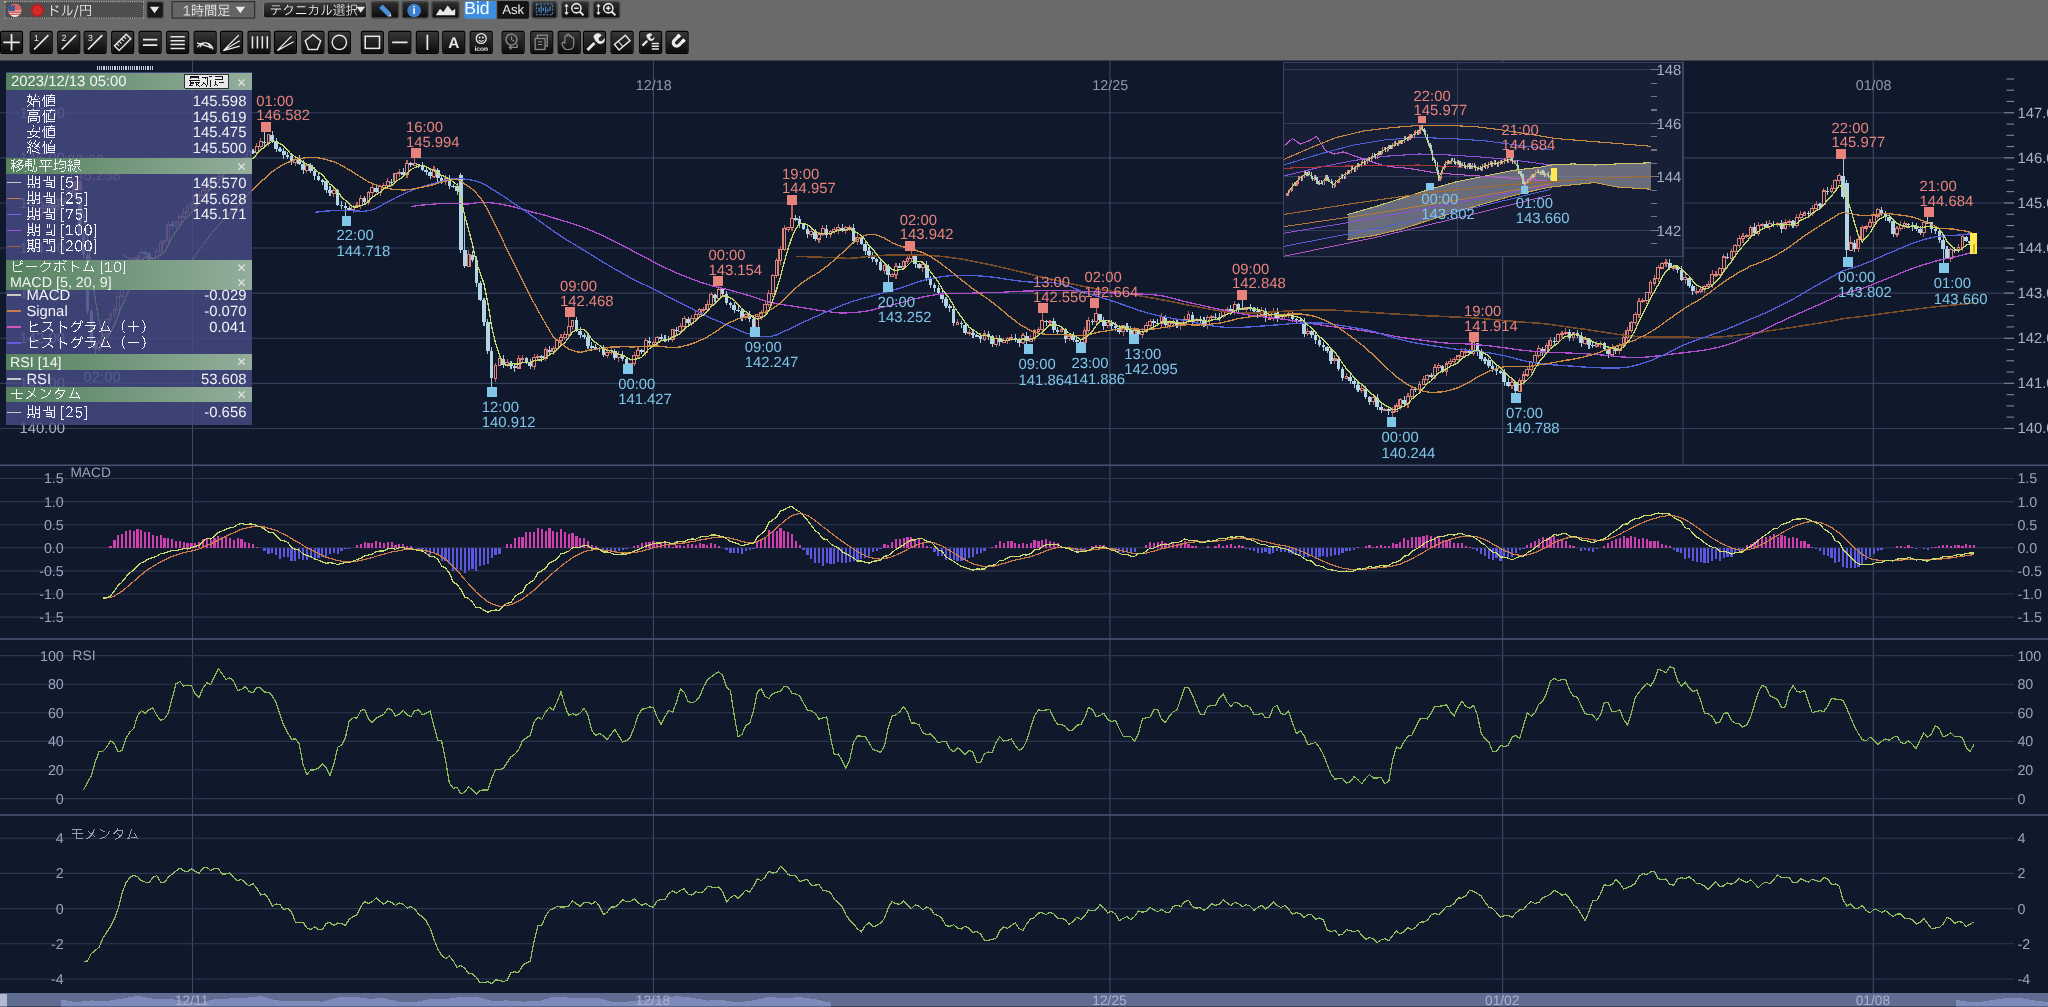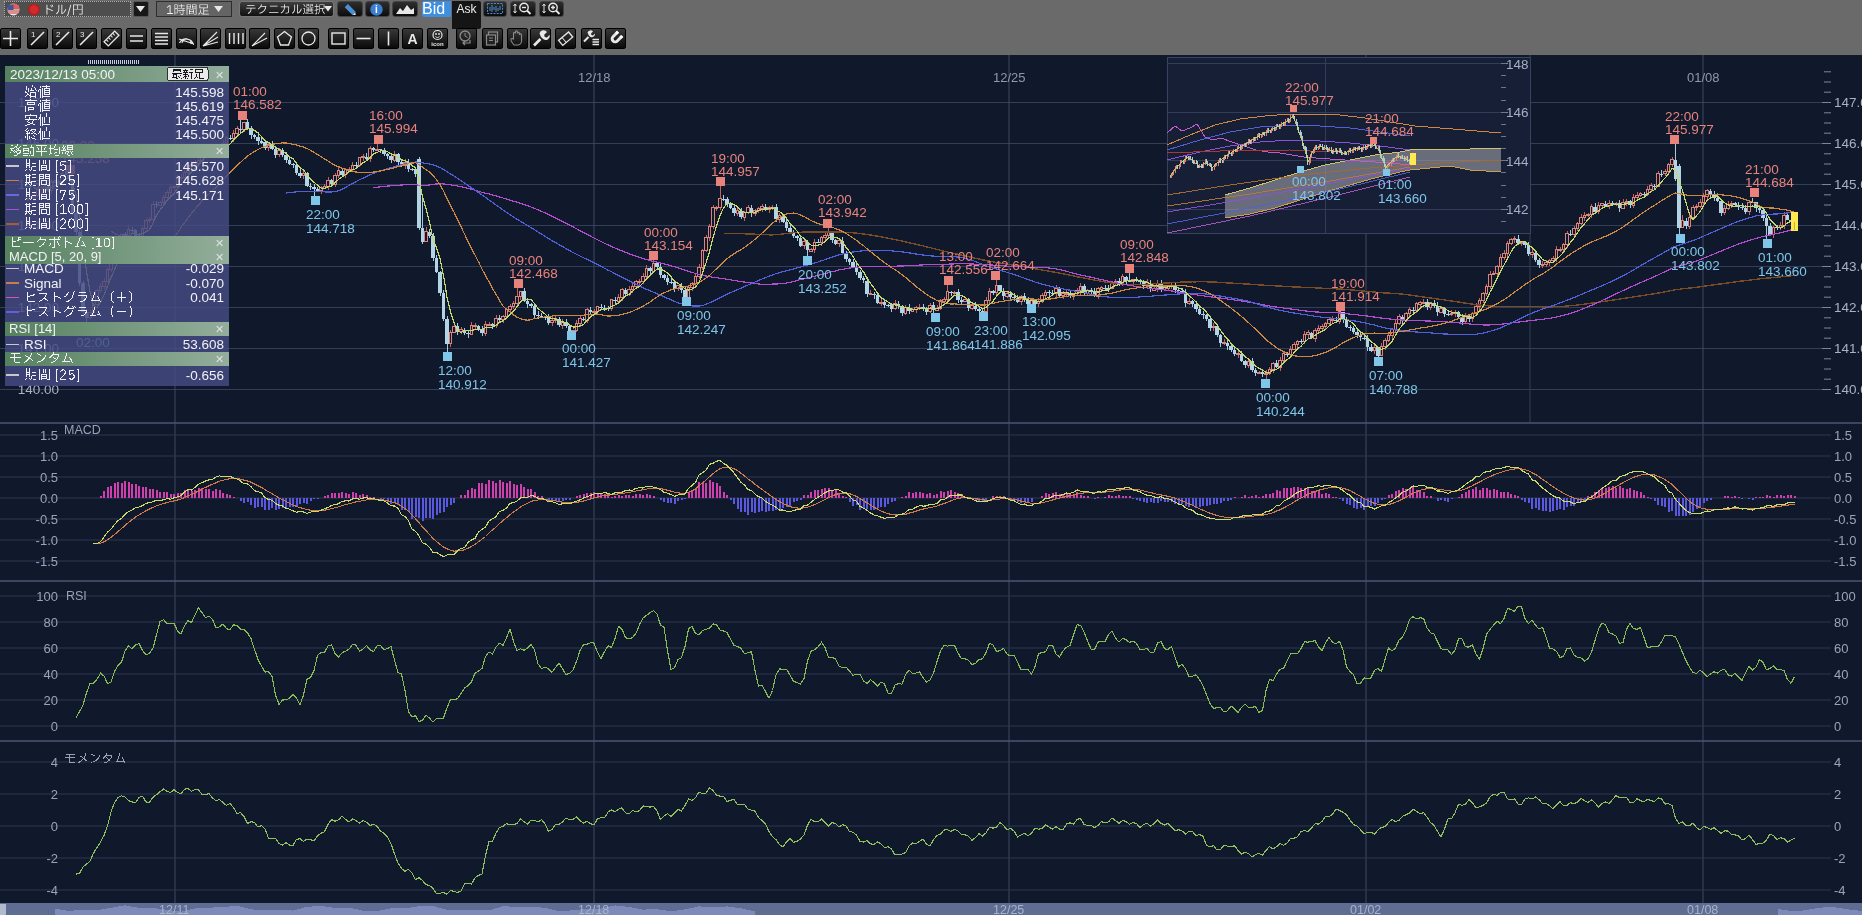--- a/index.html
+++ b/index.html
@@ -440,21 +440,21 @@
       <div style="position:absolute;left:365px;top:1px;width:25px;height:16px;background:linear-gradient(#2e2e2e,#0c0c0c);border:1px solid #444;border-radius:3px;box-sizing:border-box"></div>
       <svg style="position:absolute;left:370px;top:2.5px" width="13" height="13">
         <circle cx="6.5" cy="6.5" r="6.2" fill="#3a7fd0"></circle>
         <text x="6.5" y="10" font-size="10" font-weight="bold" fill="#fff" text-anchor="middle" font-family="Liberation Serif">i</text>
       </svg>
       <div style="position:absolute;left:392px;top:1px;width:26px;height:16px;background:linear-gradient(#2e2e2e,#0c0c0c);border:1px solid #444;border-radius:3px;box-sizing:border-box"></div>
       <svg style="position:absolute;left:396px;top:4px" width="18" height="10">
         <path d="M0 10L4 4l3 3 4-6 4 5 3-2v6z" fill="#e8e8e8"></path>
       </svg>
       <div style="position:absolute;left:422px;top:1px;width:29px;height:16px;background:#3f8fe0;border-radius:2px 0 0 2px;color:#fff;font-size:16px;text-align:left;line-height:16px">Bid</div>
-      <div style="position:absolute;left:452px;top:1px;width:29px;height:28px;background:#151515;border-radius:0 2px 2px 0;color:#eee;font-size:12px;text-align:center;line-height:16px">Ask</div>
+      <div style="position:absolute;left:452px;top:1px;width:29px;height:16px;background:#151515;border-radius:0 2px 2px 0;color:#eee;font-size:12px;text-align:center;line-height:16px">Ask</div>
       <div style="position:absolute;left:483px;top:1px;width:24px;height:16px;background:linear-gradient(#2e2e2e,#0c0c0c);border:1px solid #444;border-radius:3px;box-sizing:border-box"></div>
       <svg style="position:absolute;left:487px;top:3px" width="16" height="11">
         <rect x="0.5" y="0.5" width="15" height="10" fill="none" stroke="#4a90d8" stroke-dasharray="2 1.2" stroke-width="1"></rect>
         <path d="M3 8V4M5 9V2M7 7V4M9 9V3M11 8V5M13 7V3" stroke="#4a90d8" stroke-width="1"></path>
       </svg>
       <div style="position:absolute;left:510px;top:1px;width:26px;height:16px;background:linear-gradient(#2e2e2e,#0c0c0c);border:1px solid #444;border-radius:3px;box-sizing:border-box"></div>
       <svg style="position:absolute;left:513px;top:2px" width="20" height="13">
         <path d="M2 2v9M2 2l-1.5 2M2 2l1.5 2M2 11l-1.5-2M2 11l1.5-2" stroke="#ddd" stroke-width="1" fill="none"></path>
         <circle cx="11" cy="5.5" r="4.2" fill="none" stroke="#e8e8e8" stroke-width="1.4"></circle>
         <path d="M9 5.5h4" stroke="#e8e8e8" stroke-width="1.4"></path>

